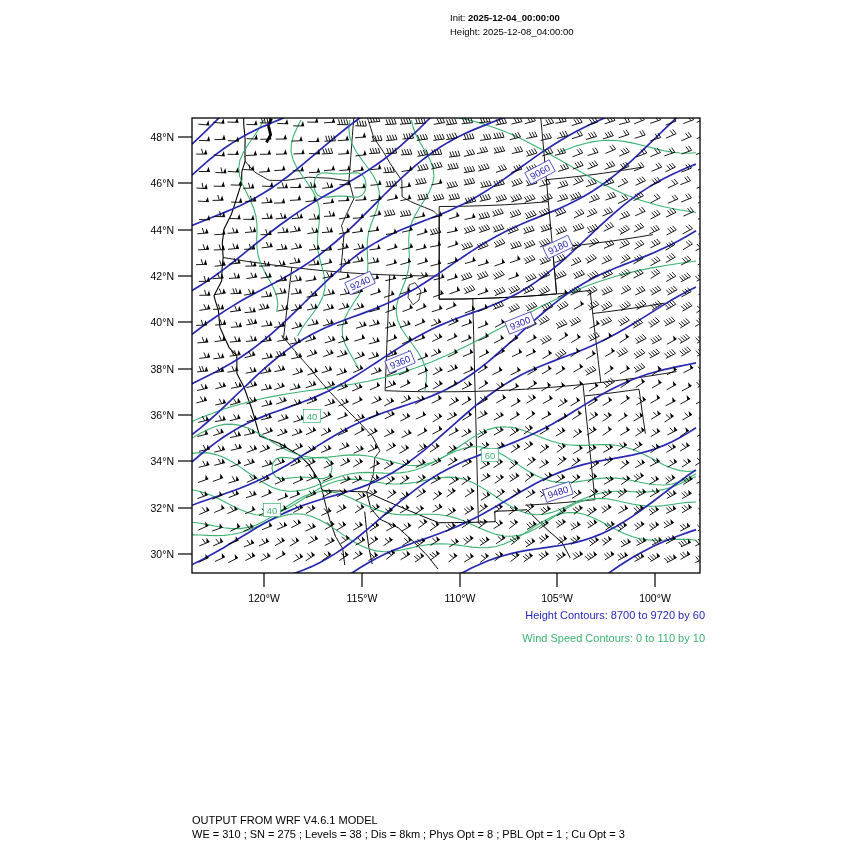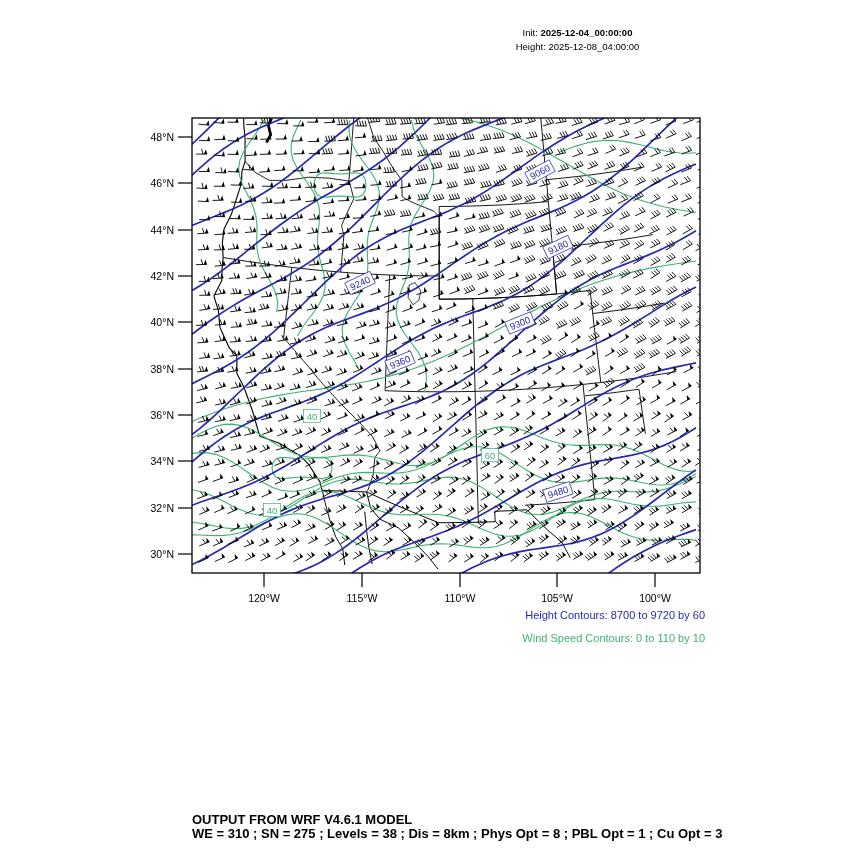--- a/index.html
+++ b/index.html
@@ -1,27 +1,27 @@
 <!DOCTYPE html>
 <html><head>
 <meta charset="utf-8">
 <style>
   html,body{margin:0;padding:0;background:#fff;}
   .page{position:relative;width:850px;height:850px;background:#ffffff;overflow:hidden;
         font-family:"Liberation Sans",sans-serif;color:#000;}
   .title{position:absolute;left:100px;top:9px;width:490px;text-align:center;
          font-size:16px;font-weight:700;letter-spacing:.2px;}
-  .timeblock{position:absolute;left:450px;top:26px;width:255px;text-align:center;
+  .timeblock{position:absolute;left:450px;top:11px;width:255px;text-align:left;
              font-size:9.5px;line-height:14px;}
   .timeblock .b{font-weight:700;}
   .varlegend{position:absolute;left:196px;top:66px;font-size:10px;line-height:14px;white-space:pre;}
   .note{position:absolute;left:340px;width:365px;text-align:right;font-size:11px;font-weight:400;}
   .note-h{top:609px;}
   .note-w{top:632px;}
-  .footer{position:absolute;left:192px;top:813px;font-size:13px;font-weight:700;line-height:14px;}
+  .footer{position:absolute;left:192px;top:813px;font-size:11px;font-weight:400;line-height:14px;}
   svg{position:absolute;left:0;top:0;}
 </style>
 </head>
 <body>
 <div class="page">
 
   <svg id="map" width="850" height="700">
       <defs>
         <clipPath id="mapclip">
           <rect x="192" y="118" width="508" height="455"></rect>

